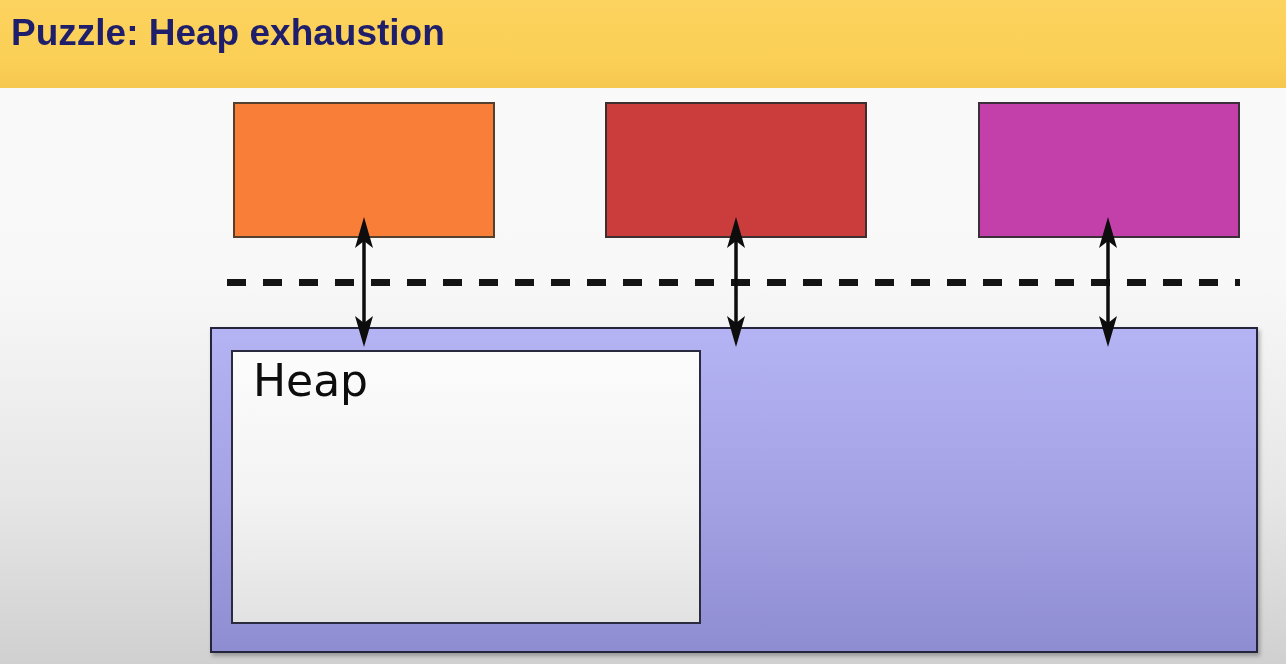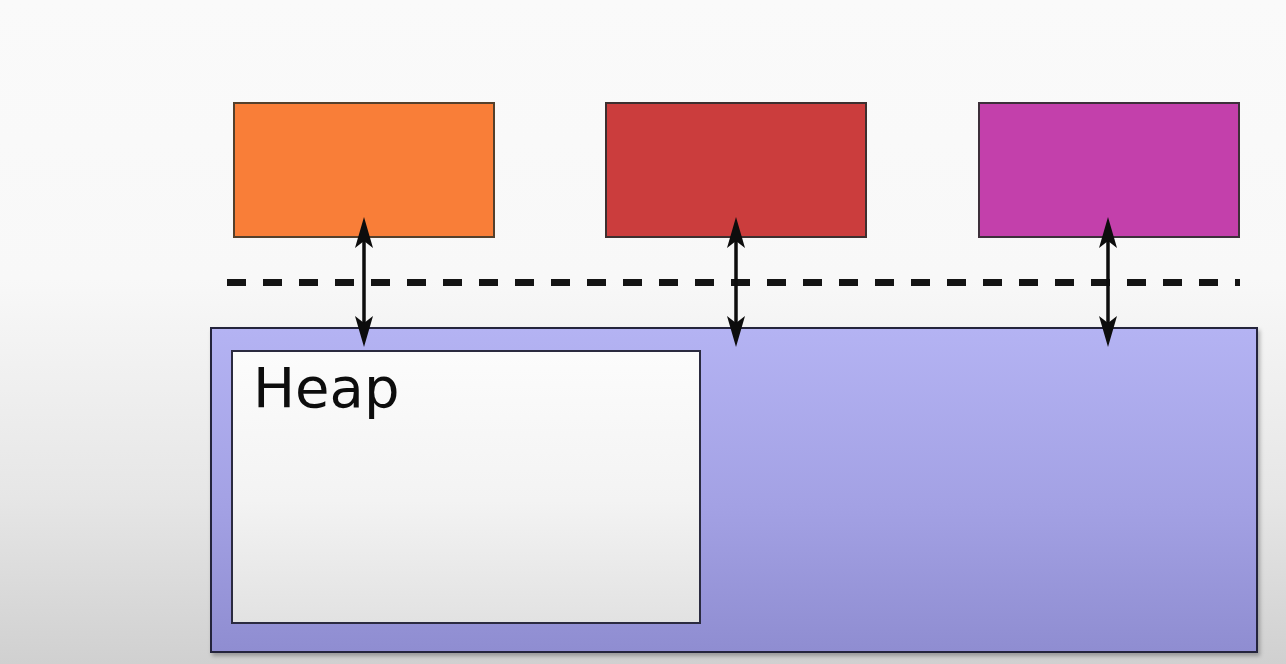--- a/index.html
+++ b/index.html
@@ -76,41 +76,44 @@
     width: 470px;
     height: 274px;
     background: linear-gradient(180deg, #fcfcfc 0%, #f3f3f3 55%, #e2e2e2 100%);
     border: 2px solid #2b2b40;
     box-sizing: border-box;
   }
   .heap-box .heap-label {
     display: block;
     margin: 4px 0 0 20px;
     font-family: "DejaVu Sans", sans-serif;
-    font-size: 56px;
+    font-size: 44px;
     line-height: 1.15;
     color: #0d0d0d;
   }
   
   .dbl-arrow {
     position: absolute;
     top: 216px;
     width: 32px;
     height: 132px;
     z-index: 5;
   }
   .dbl-arrow.a1 { left: 348px; }
   .dbl-arrow.a2 { left: 720px; }
   .dbl-arrow.a3 { left: 1092px; }
 </style>
 </head>
 <body>
 
 <div class="slide">
 
+  <header class="titlebar">
+    <h1>Puzzle: Heap exhaustion</h1>
+  </header>
 
   <div class="block b1" style="background-color: rgb(249, 126, 56);"></div>
 
   <div class="block b2" style="background-color: rgb(203, 61, 61);"></div>
 
   <div class="block b3" style="background-color: rgb(195, 64, 171);"></div>
 
   <div class="dashed-line"></div>
 
   <div class="heap-region">

